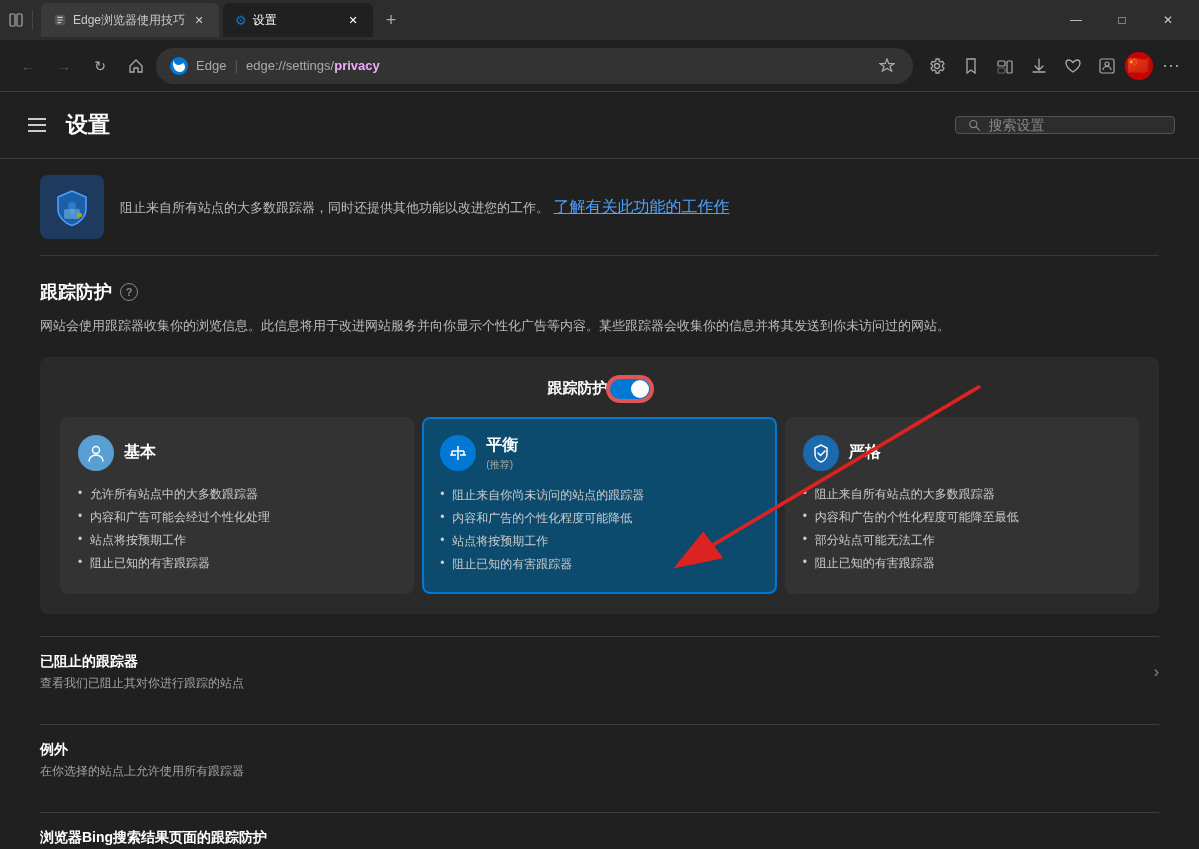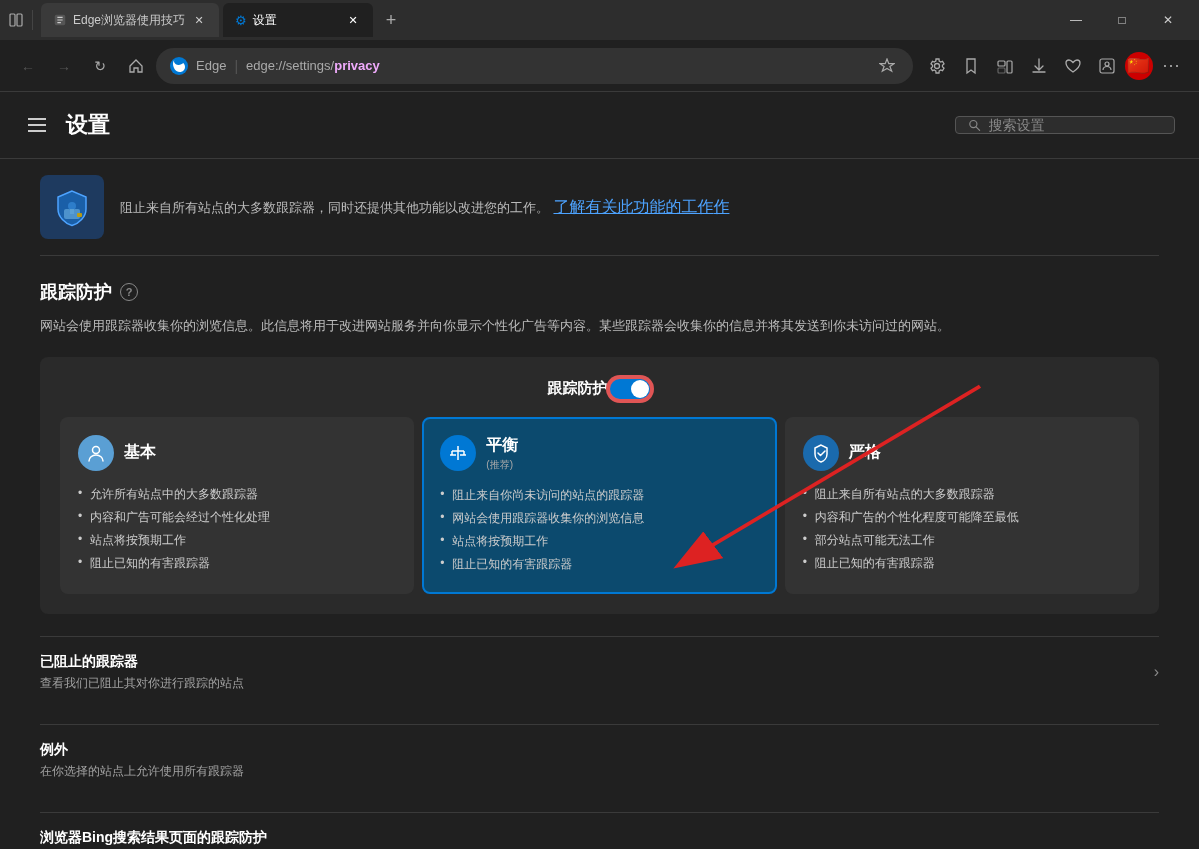--- a/index.html
+++ b/index.html
@@ -505,21 +505,21 @@
                     <line x1="12" y1="12" x2="18" y2="12" stroke="white" stroke-width="1.5"></line>
                   </svg>
                 </div>
                 <div>
                   <div class="card-title">平衡</div>
                   <div class="card-subtitle">(推荐)</div>
                 </div>
               </div>
               <ul class="card-list">
                 <li>阻止来自你尚未访问的站点的跟踪器</li>
-                <li>网站会使用跟踪器收集你的浏览信息</li>
+                <li>内容和广告的个性化程度可能降低</li>
                 <li>站点将按预期工作</li>
                 <li>阻止已知的有害跟踪器</li>
               </ul>
             </div>
 
             <div class="card">
               <div class="card-header">
                 <div class="card-icon strict">
                   <svg width="20" height="20" viewBox="0 0 20 20" fill="none">
                     <path d="M10 2L4 5V11C4 15 7 18 10 19C13 18 16 15 16 11V5L10 2Z" stroke="white" stroke-width="1.5" fill="none"></path>

